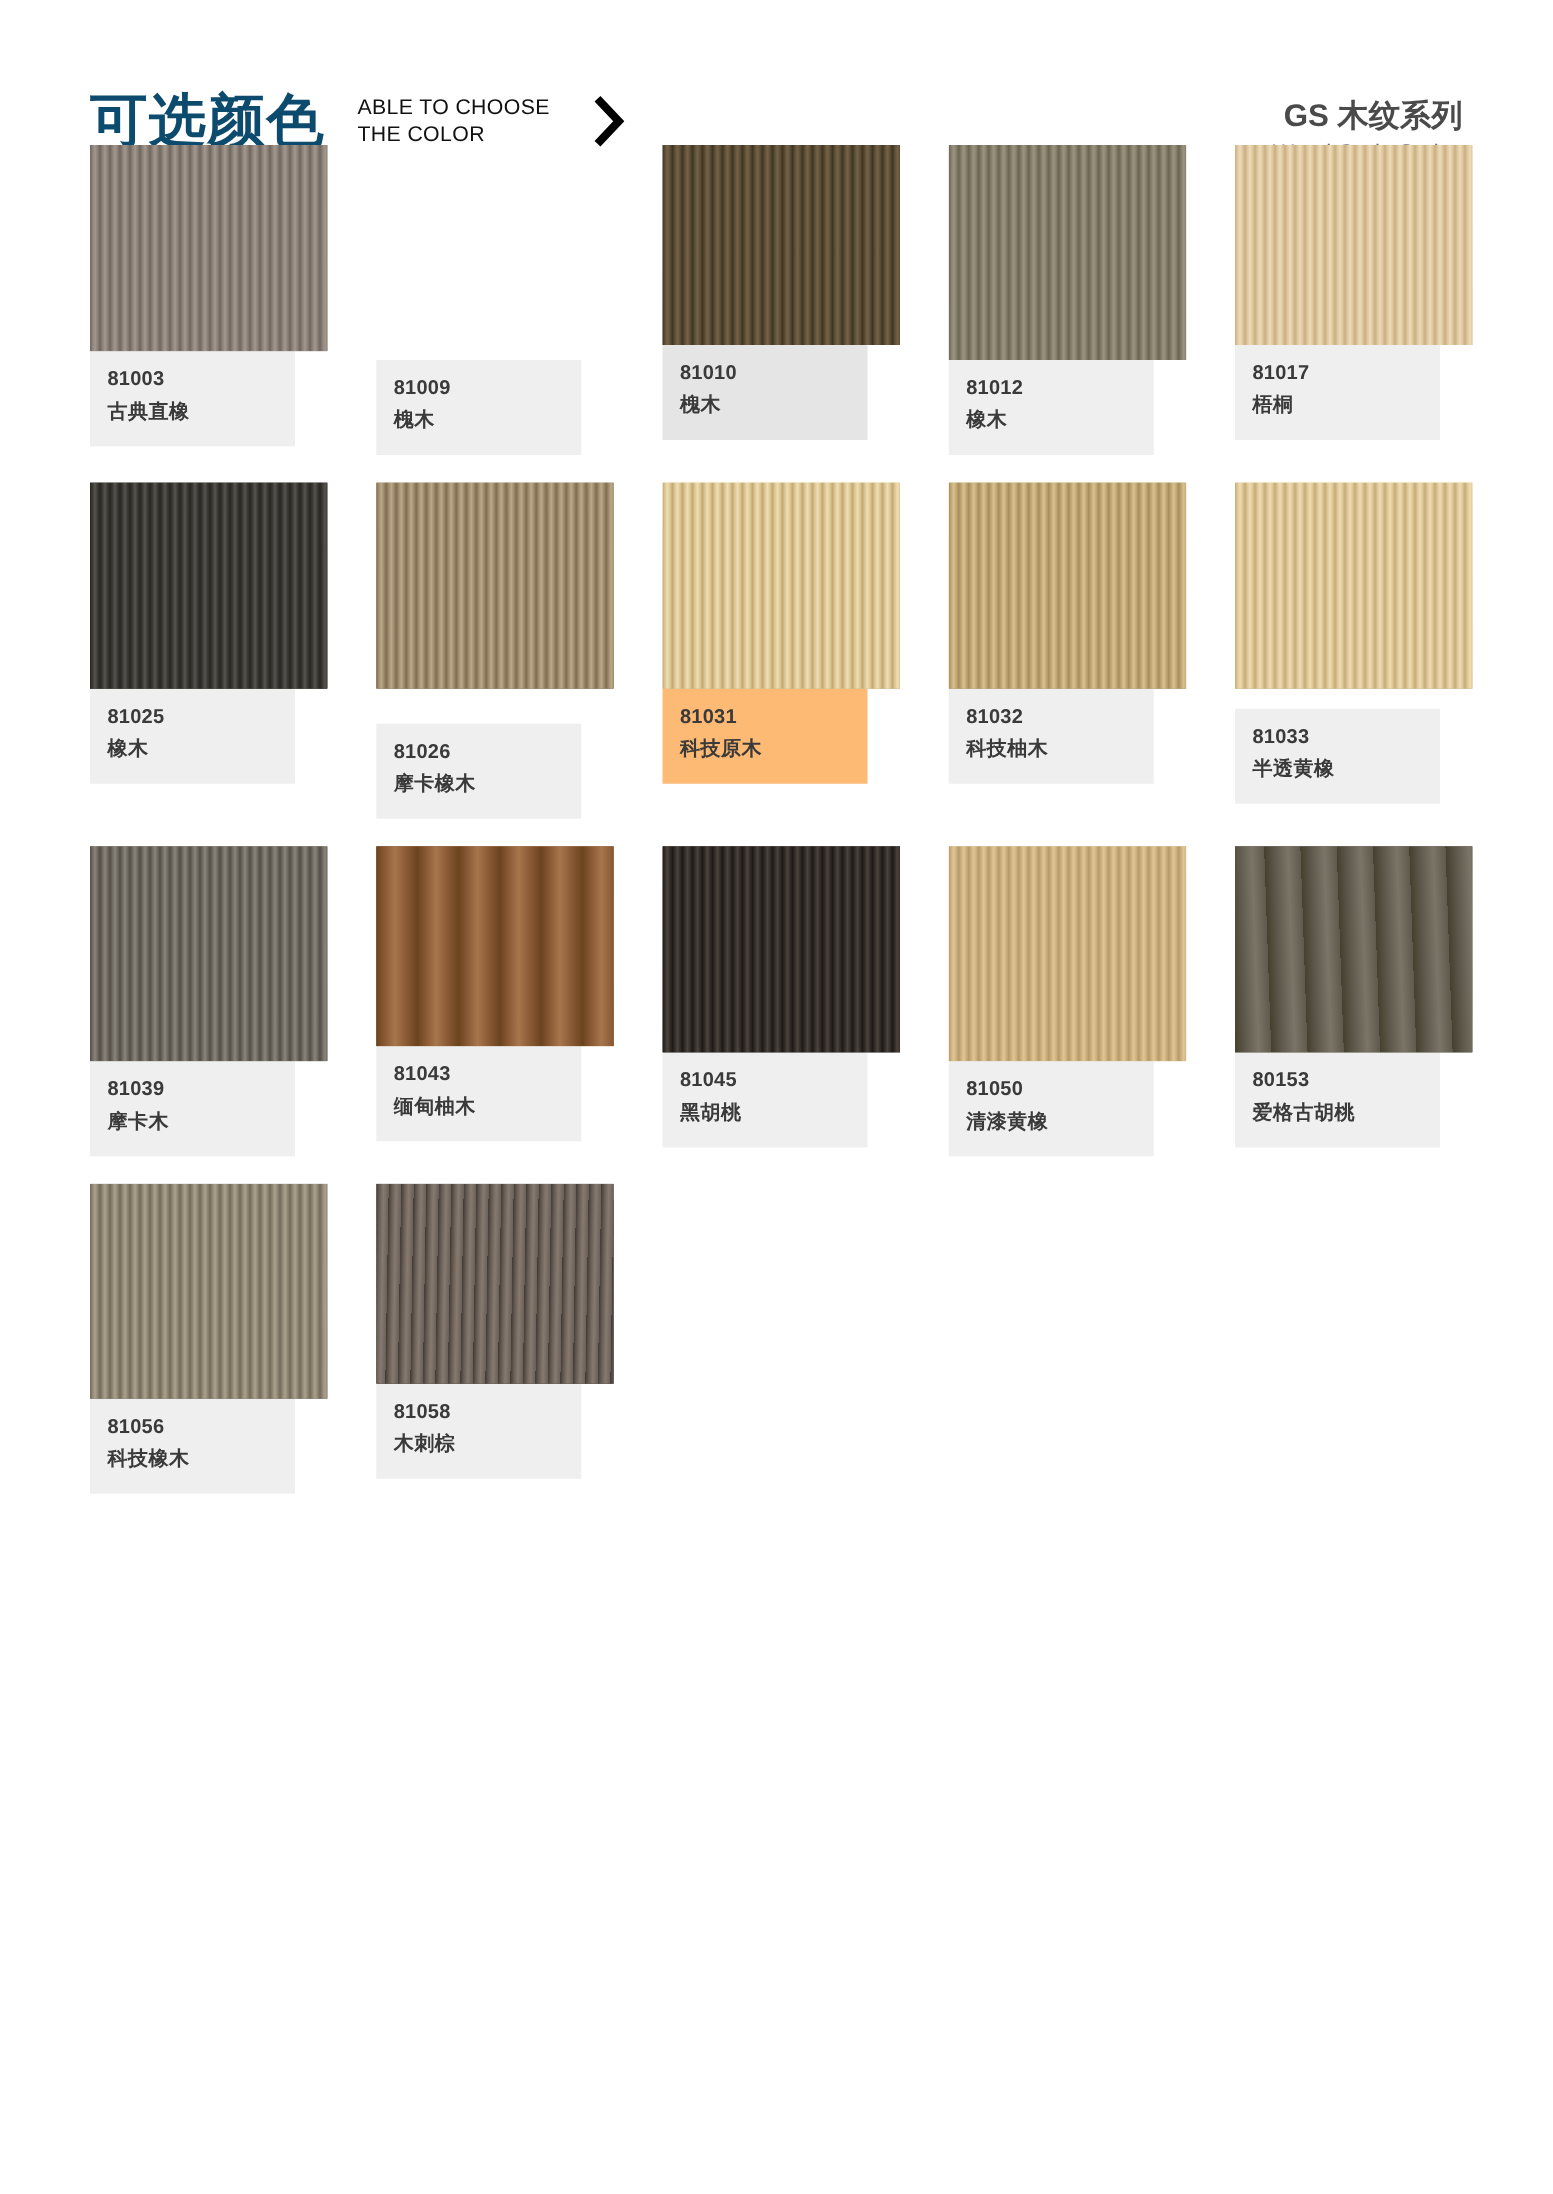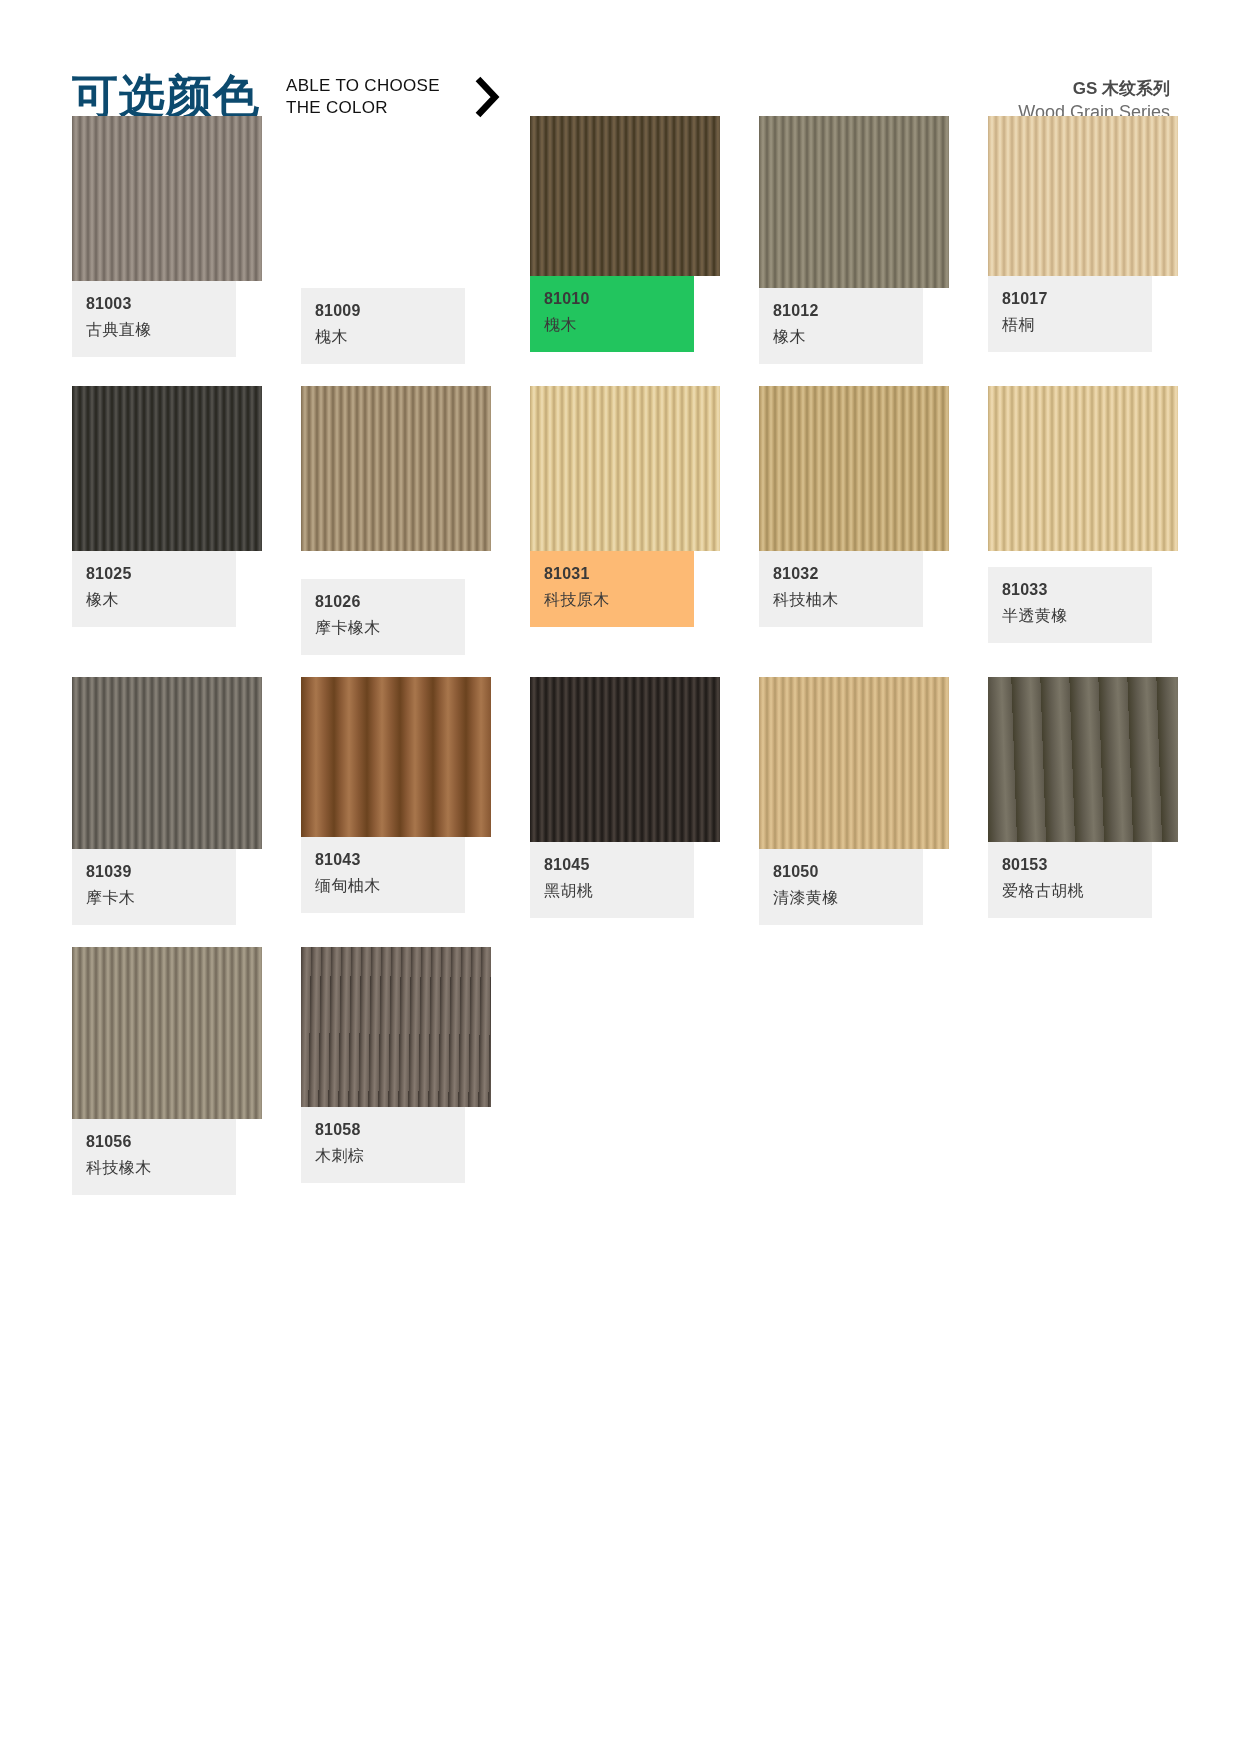--- a/index.html
+++ b/index.html
@@ -47,21 +47,21 @@
     align-items:center;
     justify-content:center;
     padding-top:2px;
   }
   .hd-right {
     margin-left:auto;
     text-align:right;
     padding-top:6px;
   }
   .hd-series-cn {
-    font-size:17px;
+    font-size:25px;
     font-weight:700;
     color:#4a4a4a;
     line-height:1.25;
     white-space:nowrap;
   }
   .hd-series-en {
     font-size:18px;
     font-weight:400;
     color:#6d6d6d;
     line-height:1.35;
@@ -102,21 +102,21 @@
   }
   .label .code {
     font-size:16px;
     font-weight:700;
     color:#3a3a3a;
     line-height:1.35;
     letter-spacing:.2px;
   }
   .label .name {
     font-size:16px;
-    font-weight:400;
+    font-weight:700;
     color:#3a3a3a;
     line-height:1.4;
     margin-top:4px;
     letter-spacing:.4px;
   }
 
   
   .card.off1 .swatch { height:172px; }
   .card.off2 .swatch { height:160px; }
 </style>
@@ -160,21 +160,21 @@
         </div>
         <div class="label" style="background: rgb(239, 239, 239);">
           <div class="code">81009</div>
           <div class="name">槐木</div>
         </div>
       </div>
       <div class="card off2">
         <div class="swatch">
           <div class="grain" style="background: repeating-linear-gradient(90deg, rgb(65, 54, 31) 0px, rgb(93, 79, 58) 2px, rgb(117, 98, 70) 4px, rgb(93, 79, 58) 6px, rgb(65, 54, 31) 8px), linear-gradient(rgb(117, 98, 70) 0%, rgb(93, 79, 58) 45%, rgb(65, 54, 31) 100%) rgb(93, 79, 58);"></div>
         </div>
-        <div class="label" style="background: #22c55e;">
+        <div class="label" style="background: #e5e5e5;">
           <div class="code">81010</div>
           <div class="name">槐木</div>
         </div>
       </div>
       <div class="card off1">
         <div class="swatch">
           <div class="grain" style="background: repeating-linear-gradient(90deg, rgb(106, 100, 84) 0px, rgb(134, 127, 107) 2px, rgb(155, 148, 128) 4px, rgb(134, 127, 107) 6px, rgb(106, 100, 84) 8px), linear-gradient(rgb(155, 148, 128) 0%, rgb(134, 127, 107) 45%, rgb(106, 100, 84) 100%) rgb(134, 127, 107);"></div>
         </div>
         <div class="label" style="background: rgb(239, 239, 239);">
           <div class="code">81012</div>

